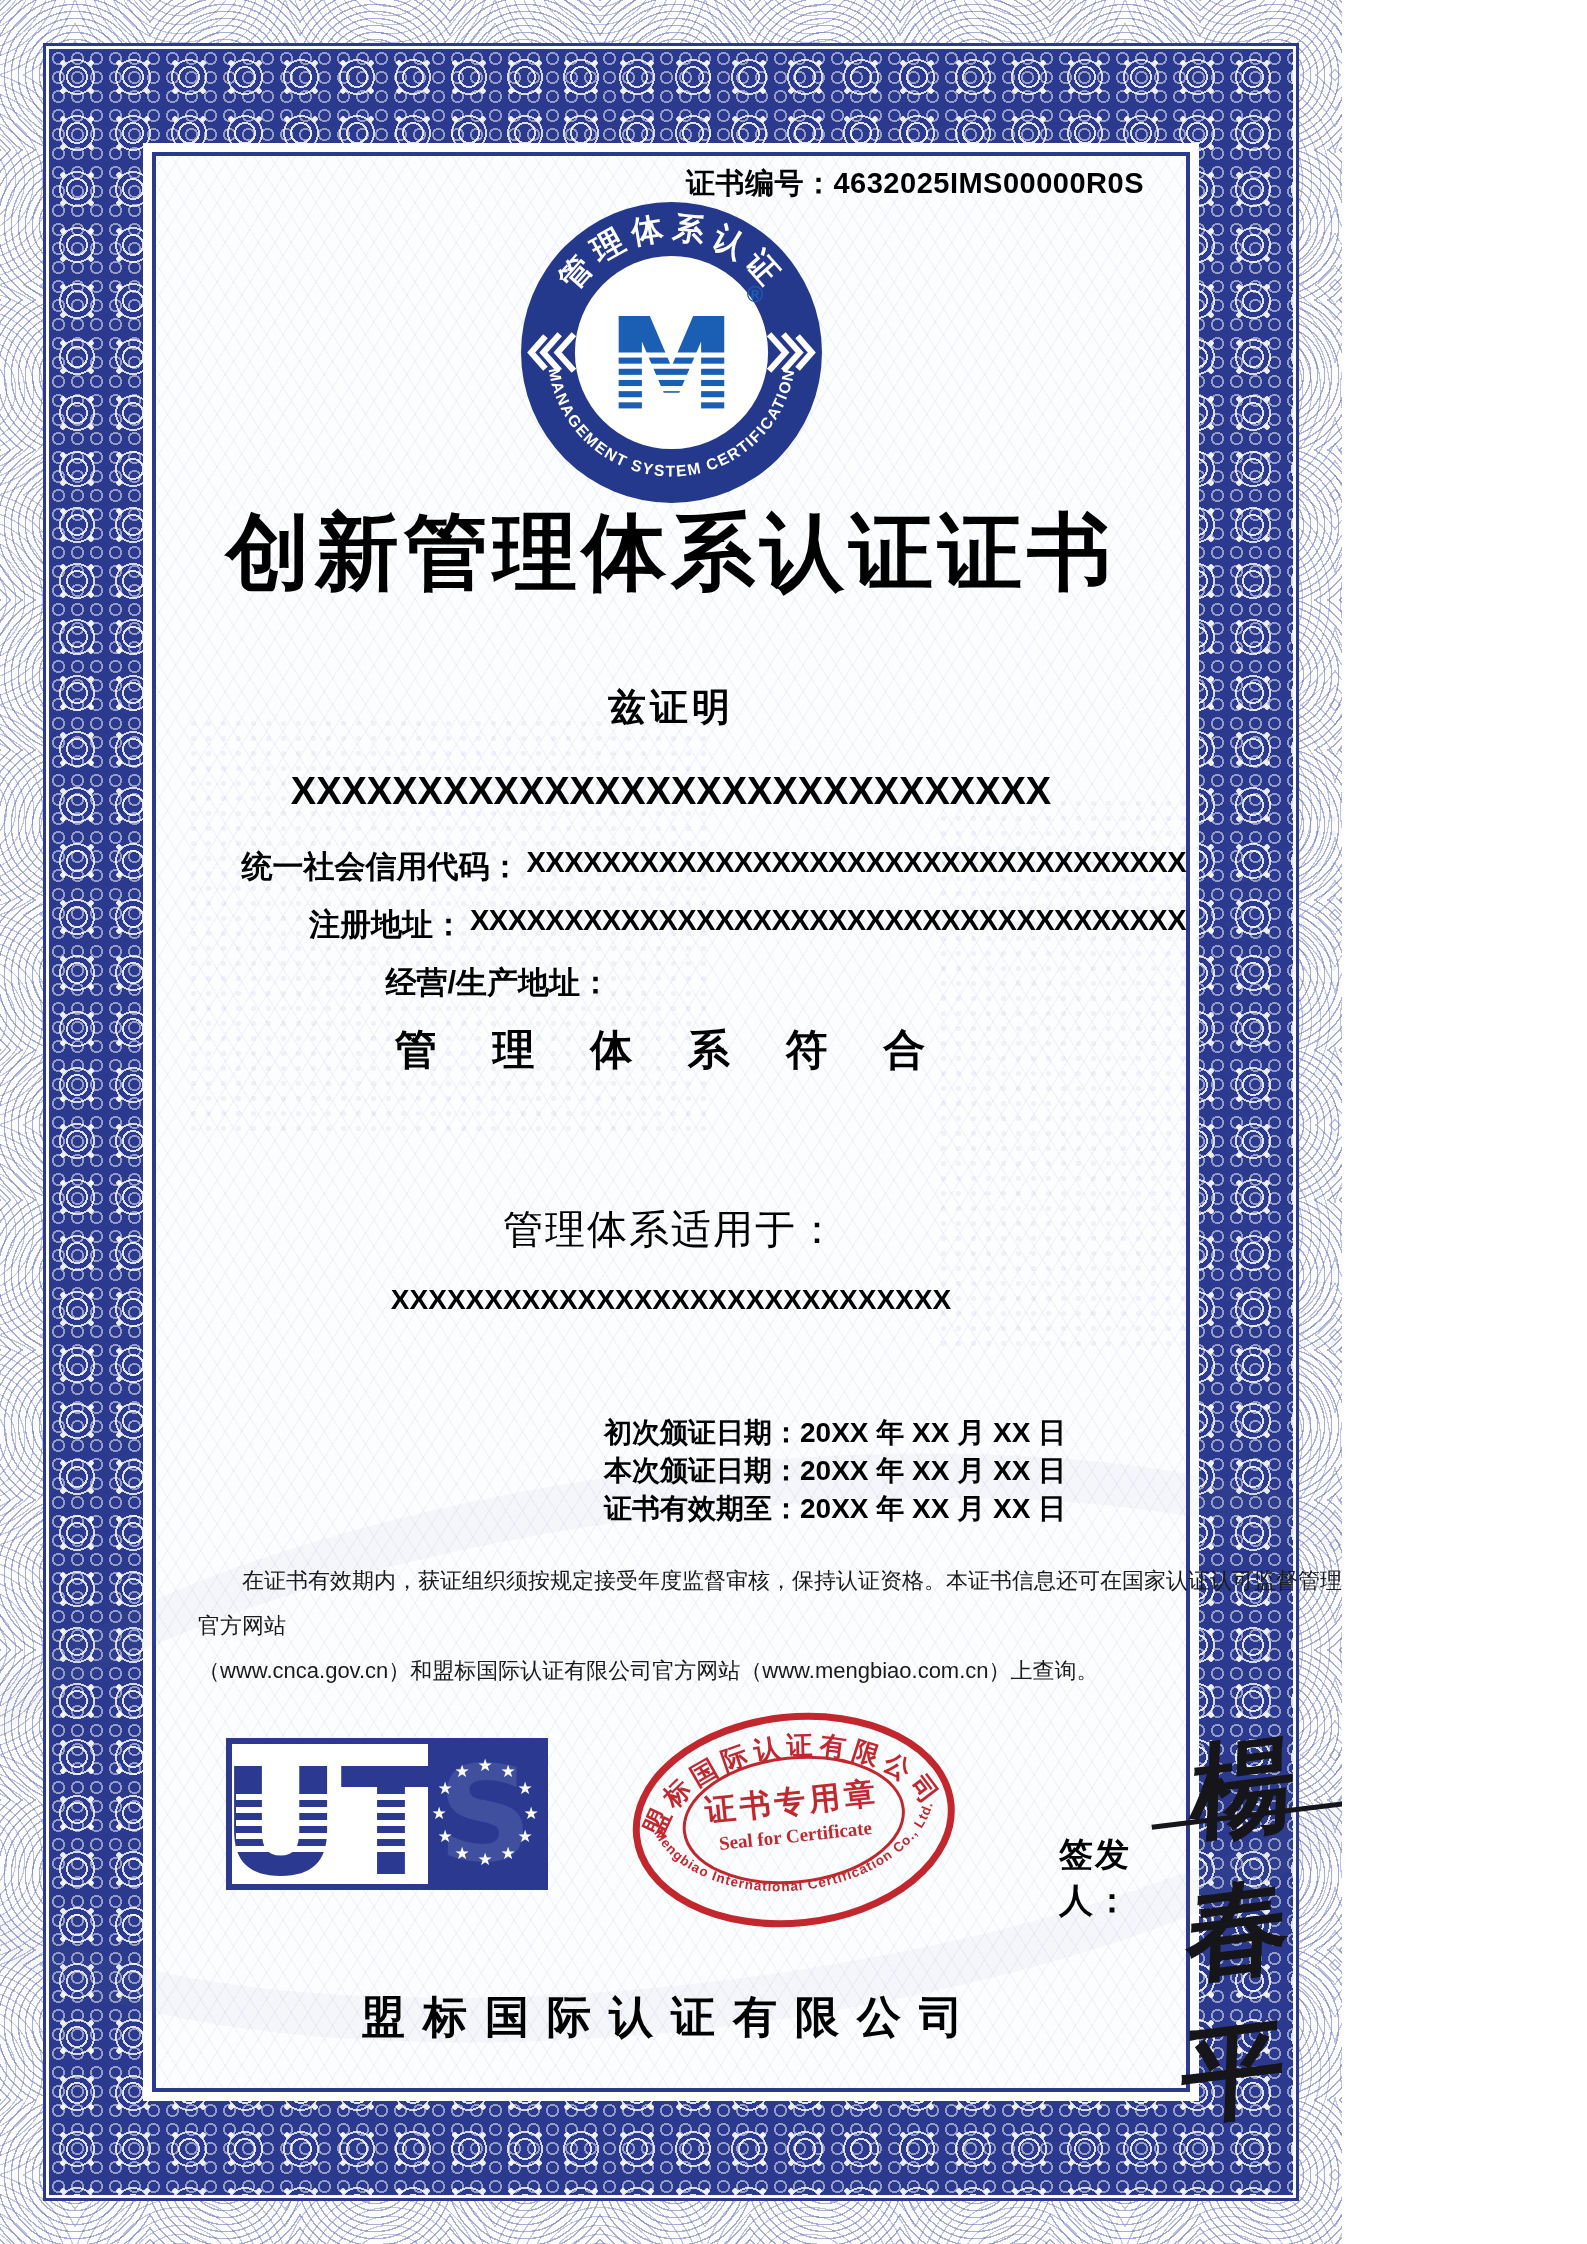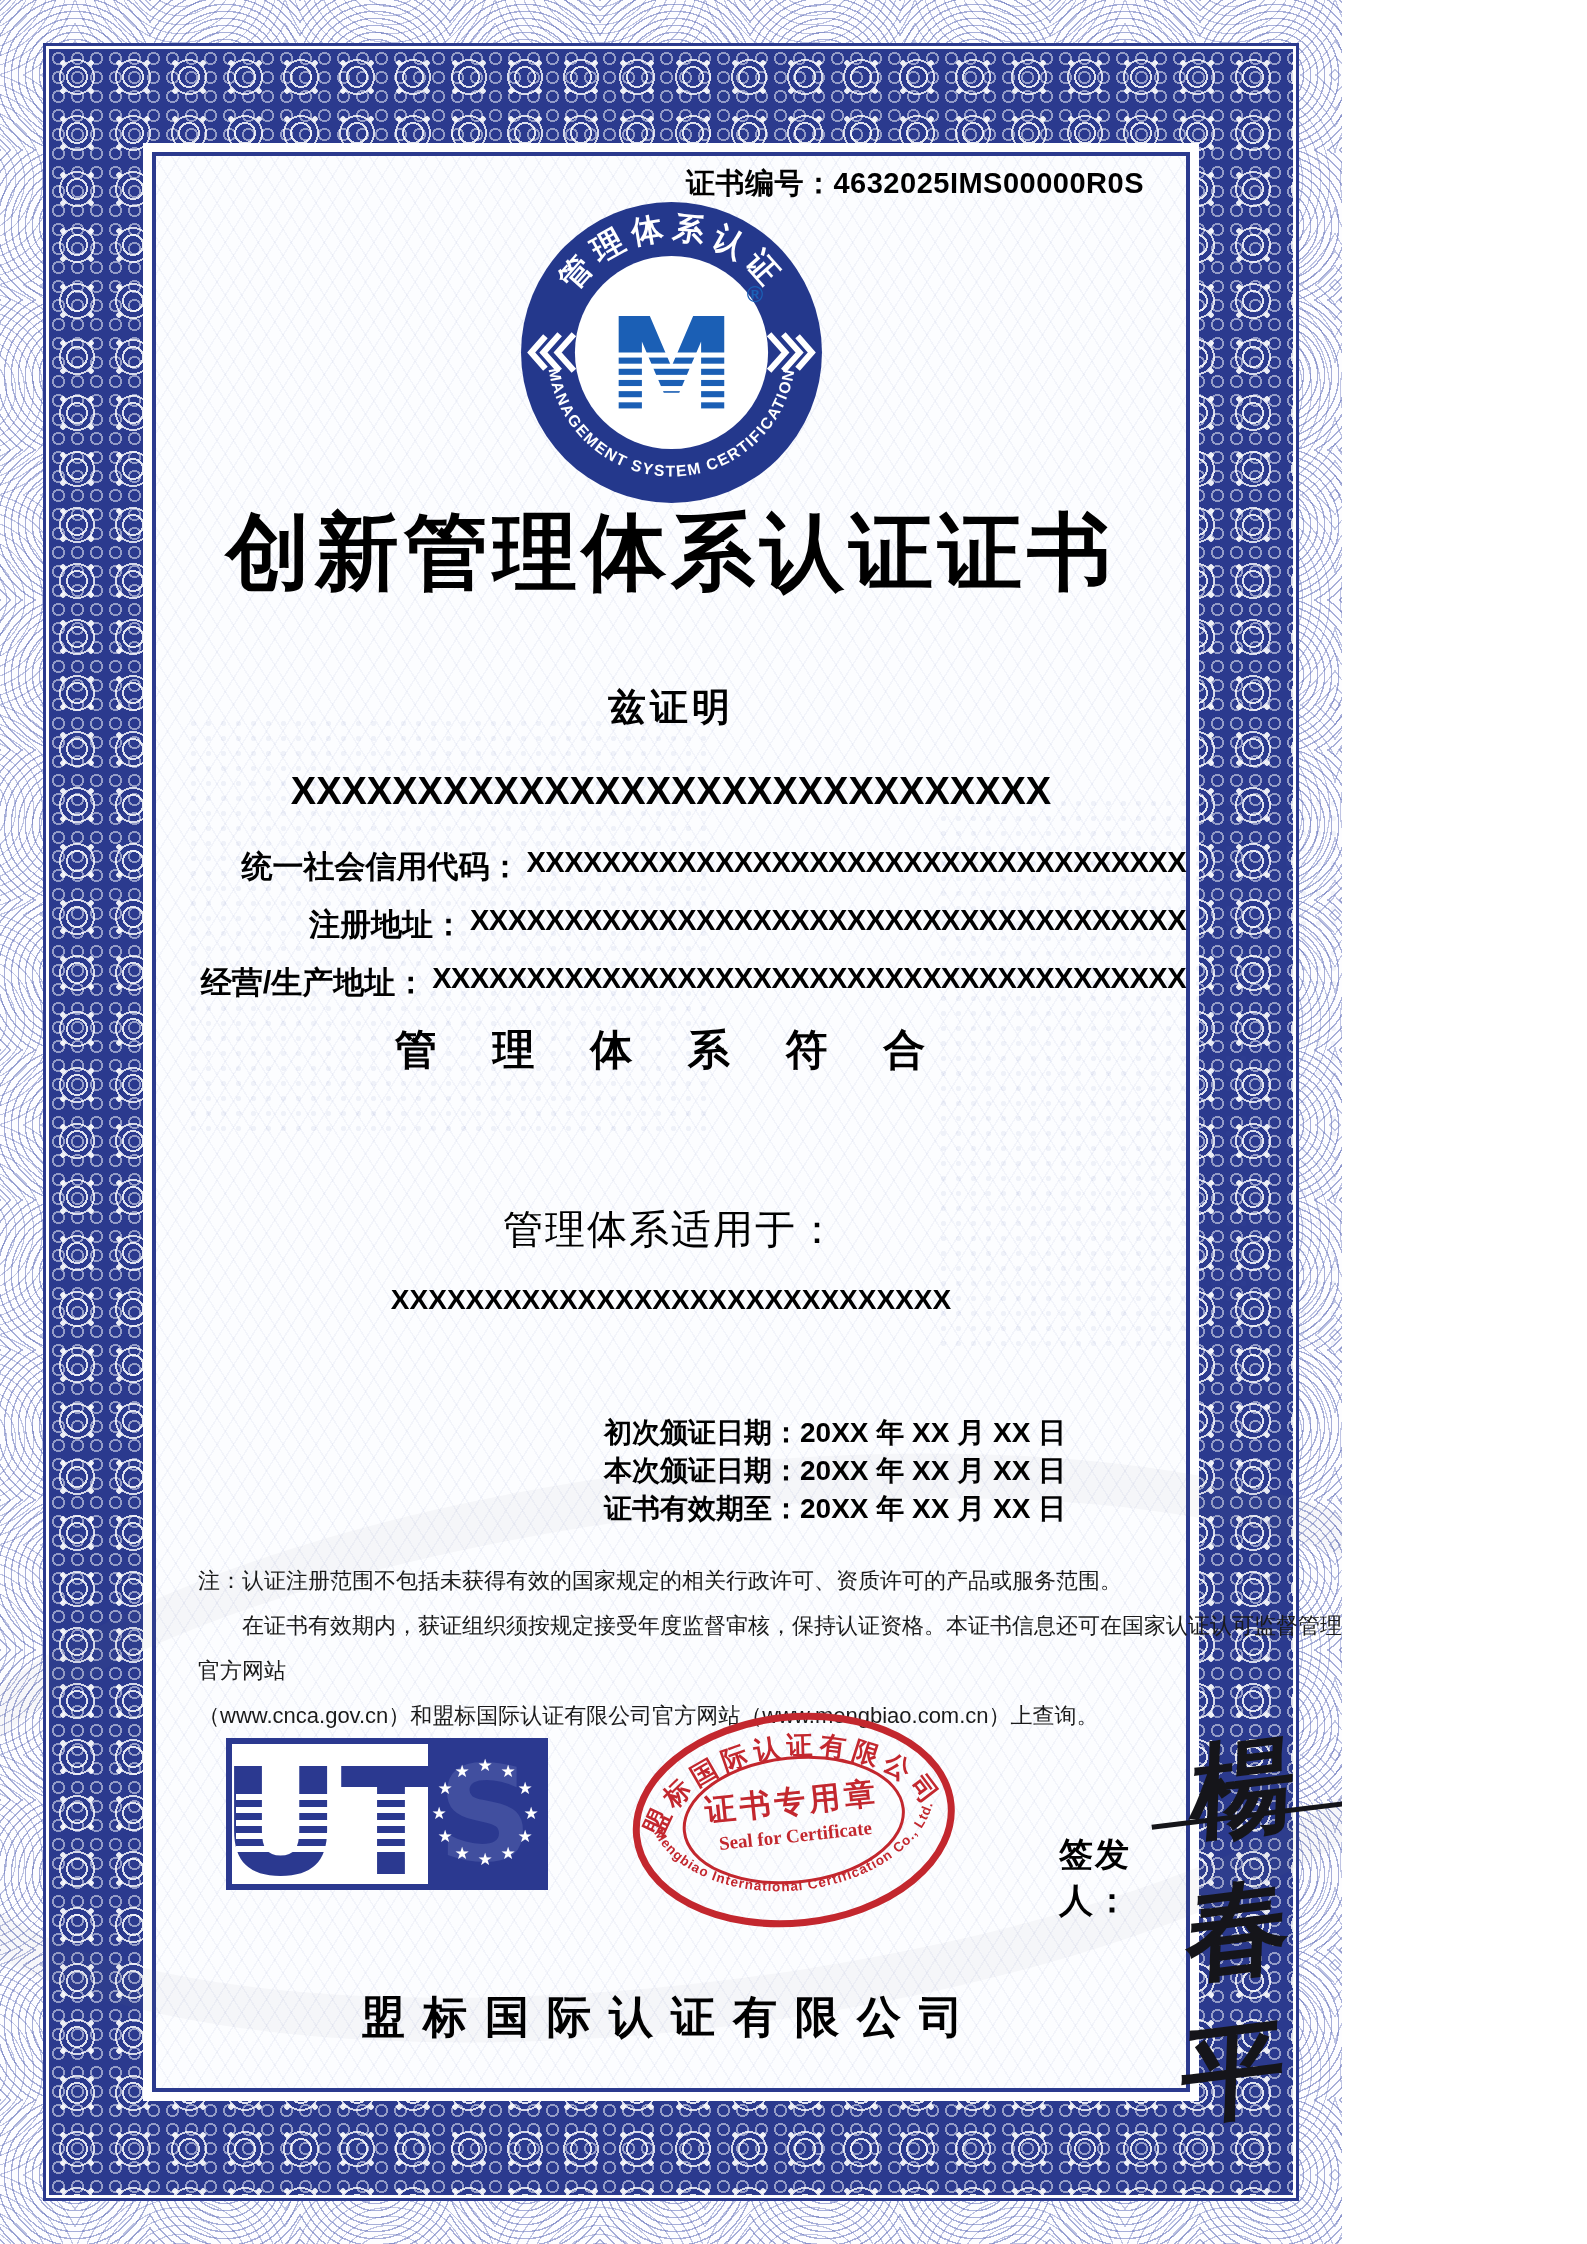--- a/index.html
+++ b/index.html
@@ -137,42 +137,40 @@
       <div class="info-row">
         <span class="info-label">统一社会信用代码：</span>
         <span class="info-value">XXXXXXXXXXXXXXXXXXXXXXXXXXXXXXXXXXX</span>
       </div>
       <div class="info-row">
         <span class="info-label">注册地址：</span>
         <span class="info-value">XXXXXXXXXXXXXXXXXXXXXXXXXXXXXXXXXXXXXX</span>
       </div>
       <div class="info-row">
         <span class="info-label">经营/生产地址：</span>
-        <span class="info-value">XXXXXXXXXXXXXXXXXXXXXXXXXXXXXXXXXXXXXXXX</span>
       </div>
     </div>
 
     <div class="heading abs ctr">管 理 体 系 符 合</div>
     <div class="scope-label abs ctr">管理体系适用于：</div>
     <div class="scope-value abs ctr">XXXXXXXXXXXXXXXXXXXXXXXXXXXXXX</div>
 
     <div class="dates abs">
       <div class="date-row">
         <span>初次颁证日期：</span><span>20XX 年 XX 月 XX 日</span>
       </div>
       <div class="date-row">
         <span>本次颁证日期：</span><span>20XX 年 XX 月 XX 日</span>
       </div>
       <div class="date-row">
         <span>证书有效期至：</span><span>20XX 年 XX 月 XX 日</span>
       </div>
     </div>
 
     <div class="notes abs">
-      <div>注：认证注册范围不包括未获得有效的国家规定的相关行政许可、资质许可的产品或服务范围。</div>
       <div class="note-indent">在证书有效期内，获证组织须按规定接受年度监督审核，保持认证资格。本证书信息还可在国家认证认可监督管理委员会官方网站</div>
       <div>（www.cnca.gov.cn）和盟标国际认证有限公司官方网站（www.mengbiao.com.cn）上查询。</div>
     </div>
 
     <div class="uti abs">
       <svg width="322" height="152" viewBox="0 0 322 152">
         <rect x="3" y="3" width="316" height="146" fill="#ffffff" stroke="#2b3990" stroke-width="6"></rect>
         <text x="105" y="136" text-anchor="middle" font-size="148" font-weight="bold" font-family="DejaVu Sans, sans-serif" fill="#2b3990">UT</text>
         <g fill="#ffffff">
           <rect x="10" y="56" width="190" height="6"></rect>

